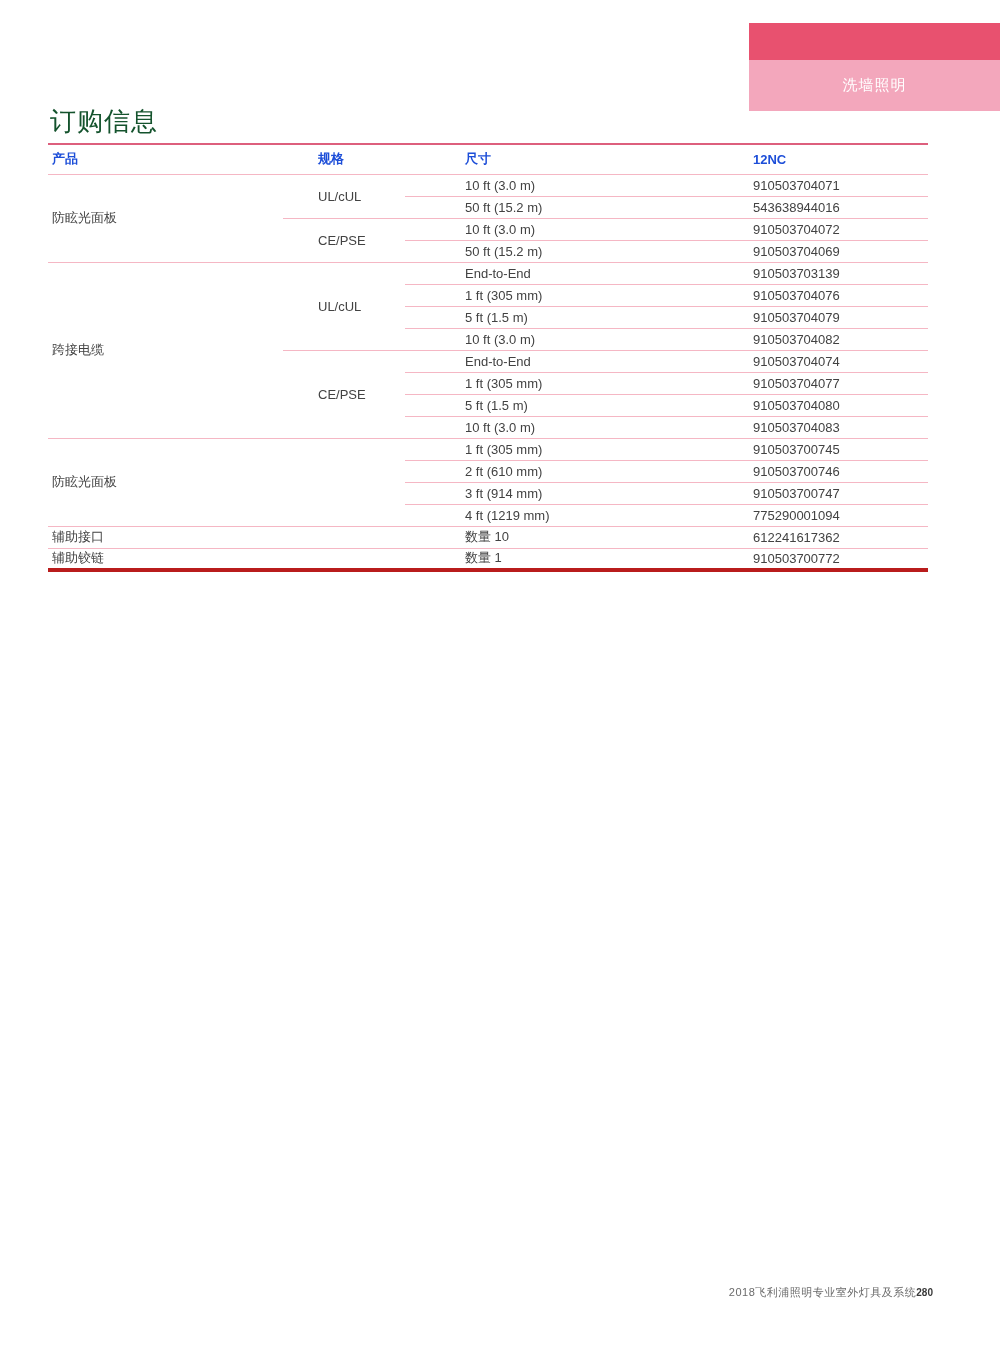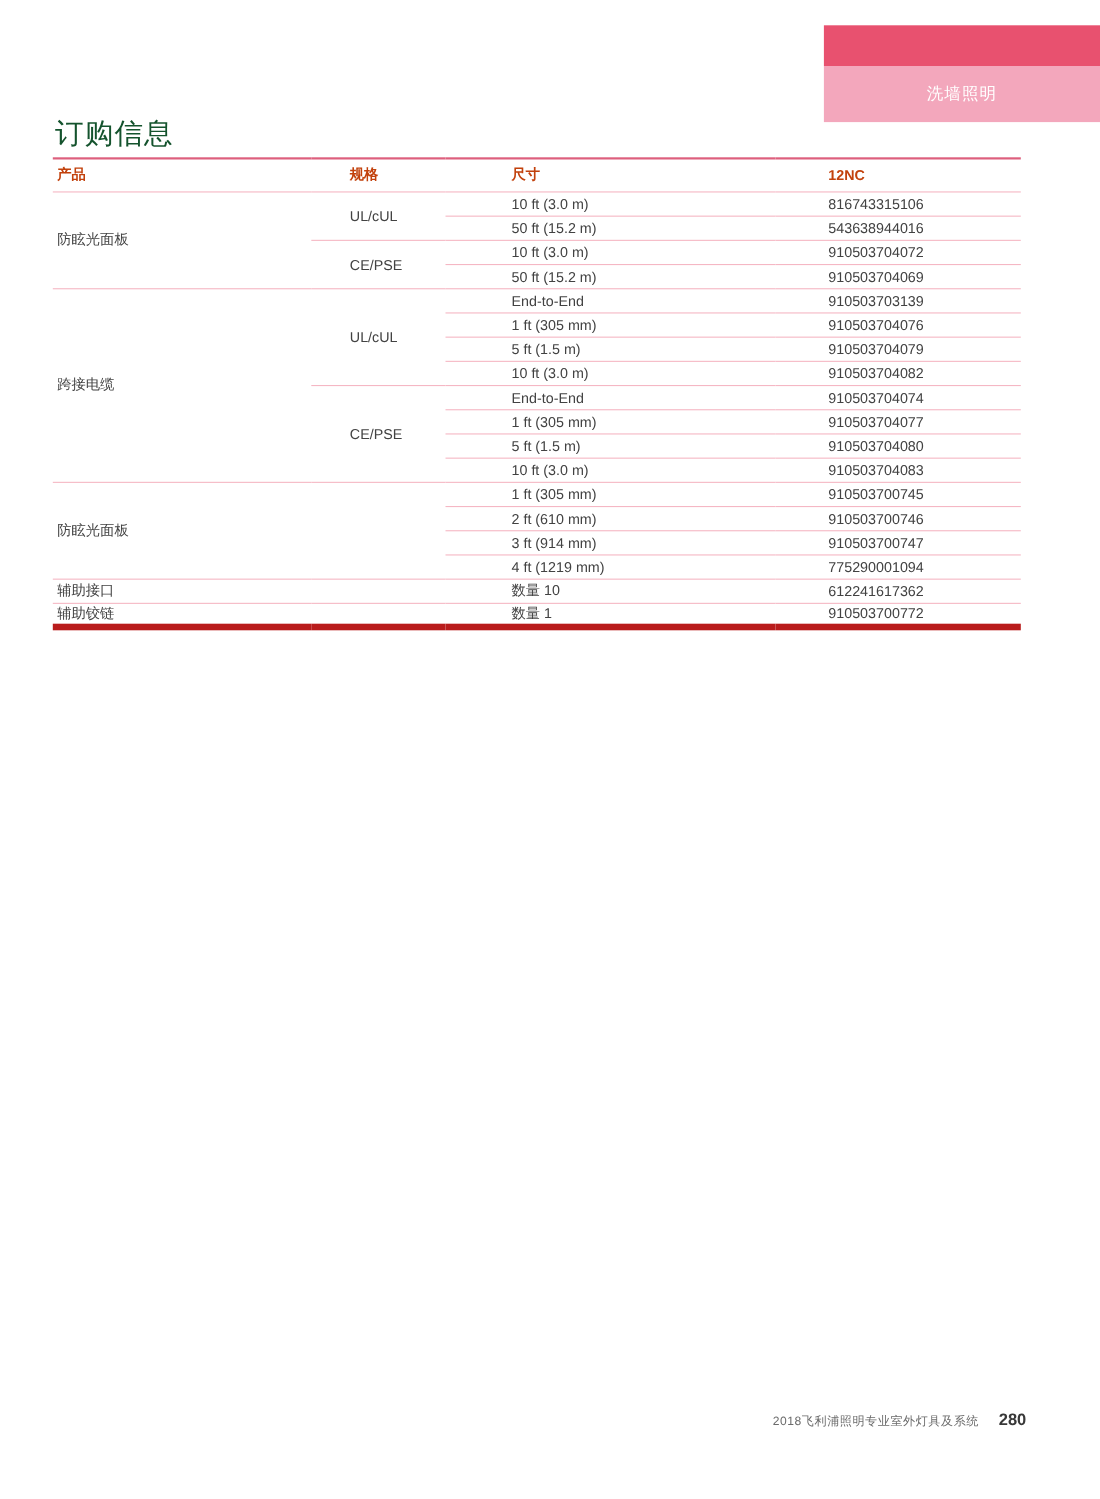--- a/index.html
+++ b/index.html
@@ -46,44 +46,44 @@
   }
   .ordering-table col.c1 { width: 235px; }
   .ordering-table col.c2 { width: 122px; }
   .ordering-table col.c3 { width: 300px; }
   .ordering-table col.c4 { width: 223px; }
 
   .ordering-table th {
     border-top: 2px solid #dd5f7d;
     border-bottom: 1px solid #f5b7c4;
     height: 30px;
-    font-size: 13px; font-weight: bold; color: #c2410c;
+    font-size: 13px; font-weight: bold; color: #1d4ed8;
     text-align: left; vertical-align: middle;
   }
   .ordering-table td {
     height: 22px;
     font-size: 13px; color: #424242;
     vertical-align: middle;
     border-bottom: 1px solid #f5b7c4;
   }
   .ordering-table .pc { padding-left: 4px; }
   .ordering-table .sc { padding-left: 35px; margin-top: 43px; }
   .ordering-table .zc { padding-left: 60px; margin-top: 36px; }
   .ordering-table .cc { padding-left: 48px; }
 
   
-  .ordering-table tr.last-row td { border-bottom: 6px solid #b91c1c; }
+  .ordering-table tr.last-row td { border-bottom: 4px solid #b91c1c; }
 
   
   .footer {
     position: absolute; left: 48px; top: 1282px; width: 885px;
     text-align: right; white-space: nowrap;
   }
   .footer-text { font-size: 11px; color: #6b6b6b; letter-spacing: 0.5px; }
-  .footer-page { font-size: 15px; color: #383838; font-weight: bold; margin-left: 18px; }
+  .footer-page { font-size: 10px; color: #383838; font-weight: bold; }
 </style>
 </head>
 <body>
 
 <div class="page">
 
   <div class="banner">
     <div class="banner-dark"></div>
     <div class="banner-light">
       <span class="banner-label">洗墙照明</span>
@@ -106,21 +106,21 @@
         <th class="zc">尺寸</th>
         <th class="cc">12NC</th>
       </tr>
     </thead>
     <tbody>
 
       <tr>
         <td class="pc" rowspan="4">防眩光面板</td>
         <td class="sc" rowspan="2">UL/cUL</td>
         <td class="zc">10 ft (3.0 m)</td>
-        <td class="cc">816743315106</td>
+        <td class="cc">910503704071</td>
       </tr>
       <tr>
         <td class="zc">50 ft (15.2 m)</td>
         <td class="cc">543638944016</td>
       </tr>
       <tr>
         <td class="sc" rowspan="2">CE/PSE</td>
         <td class="zc">10 ft (3.0 m)</td>
         <td class="cc">910503704072</td>
       </tr>

